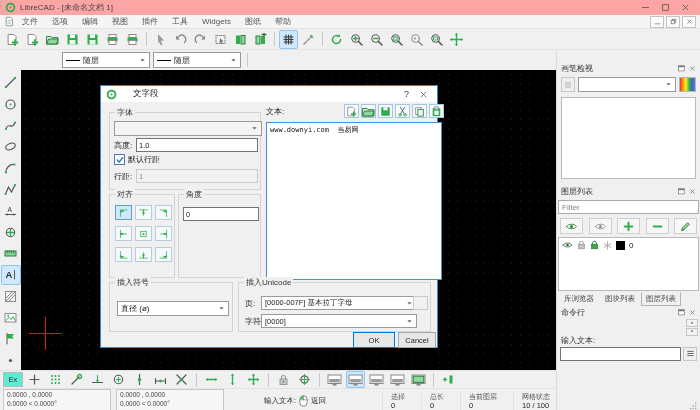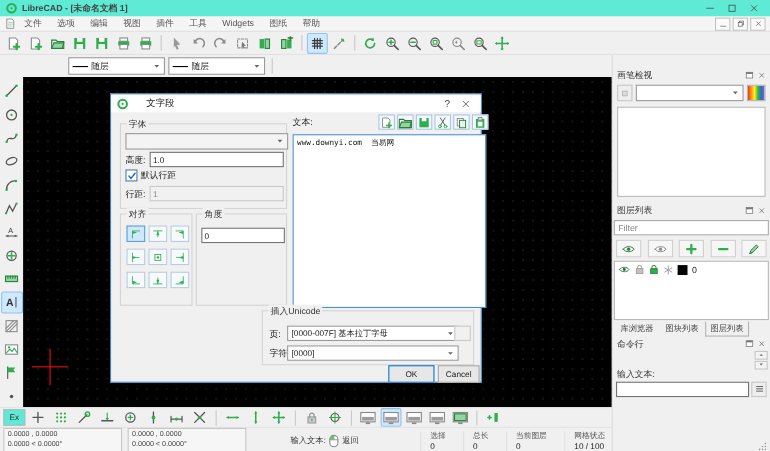--- a/index.html
+++ b/index.html
@@ -1,21 +1,21 @@
 <!DOCTYPE html>
 <html><head>
 <meta charset="utf-8">
 <style>
   html,body{margin:0;padding:0;}
   body{width:700px;height:410px;position:relative;overflow:hidden;background:#f0f0f0;
        font-family:"Liberation Sans","DejaVu Sans",sans-serif;font-size:9px;color:#222;
        -webkit-font-smoothing:antialiased;}
   .ic{display:inline-flex;align-items:center;justify-content:center;line-height:0;}
   
-  .titlebar{height:15px;background:#5eead4;display:flex;align-items:center;gap:4px;padding:0 5px;font-weight:bold;}
+  .titlebar{height:15px;background:#fca5a5;display:flex;align-items:center;gap:4px;padding:0 5px;}
   .titlebar .title{font-size:8px;color:#444;}
   .wctrls{margin-left:auto;display:flex;}
   .wctrl{width:20px;height:13px;display:flex;align-items:center;justify-content:center;}
   .menubar{height:13px;display:flex;align-items:center;padding:0 4px;background:#f5f5f5;font-size:8px;color:#555;}
   .menubar .menu{padding:0 7px;}
   .mdictrls{margin-left:auto;display:flex;gap:2px;}
   .mdictrl{width:12px;height:10px;border:1px solid #c2c2c2;background:#fbfbfb;display:flex;align-items:center;justify-content:center;}
   
   .toolbar1{height:20px;display:flex;align-items:center;padding:0 3px;gap:1px;background:#f0f0f0;border-top:1px solid #e2e2e2;border-bottom:1px solid #e2e2e2;}
   .tbtn{width:17px;height:17px;display:flex;align-items:center;justify-content:center;border:1px solid transparent;border-radius:2px;}
@@ -1106,20 +1106,31 @@
             <svg width="11" height="11" viewBox="0 0 13 13" fill="none" stroke-linecap="round">
               <rect x="2" y="2.5" width="9" height="9.5" fill="#2fae4d"></rect>
               <rect x="4.5" y="1" width="4" height="3" fill="#ddd" stroke="#8b8b8b"></rect>
               <rect x="4" y="5.5" width="5" height="5" fill="#fff"></rect>
             </svg>
           </span>
         </span>
       </span>
     <div class="txtarea">www.downyi.com  当易网</div>
 
+    <div class="group" style="left:8px;top:180px;width:122px;height:48px;">
+      <span class="glabel">插入符号</span>
+      <div class="combo fld" style="left:7px;top:18px;width:104px;height:13px;">
+        <span>直径 (ø)</span>
+        <span class="arr ic">
+            <svg width="7" height="7" viewBox="0 0 13 13" fill="none" stroke-linecap="round">
+              <path d="M2.5 4l4 4.5L10.5 4z" fill="#666" stroke="none"></path>
+            </svg>
+          </span>
+      </div>
+    </div>
 
     <div class="group" style="left:137px;top:180px;width:191px;height:48px;">
       <span class="glabel">插入Unicode</span>
       <span class="fld" style="left:6px;top:15px;">页:</span>
       <div class="combo fld" style="left:22px;top:13px;width:148px;height:12px;font-size:7.5px;">
         <span>[0000-007F] 基本拉丁字母</span>
         <span class="arr ic">
             <svg width="7" height="7" viewBox="0 0 13 13" fill="none" stroke-linecap="round">
               <path d="M2.5 4l4 4.5L10.5 4z" fill="#666" stroke="none"></path>
             </svg>

